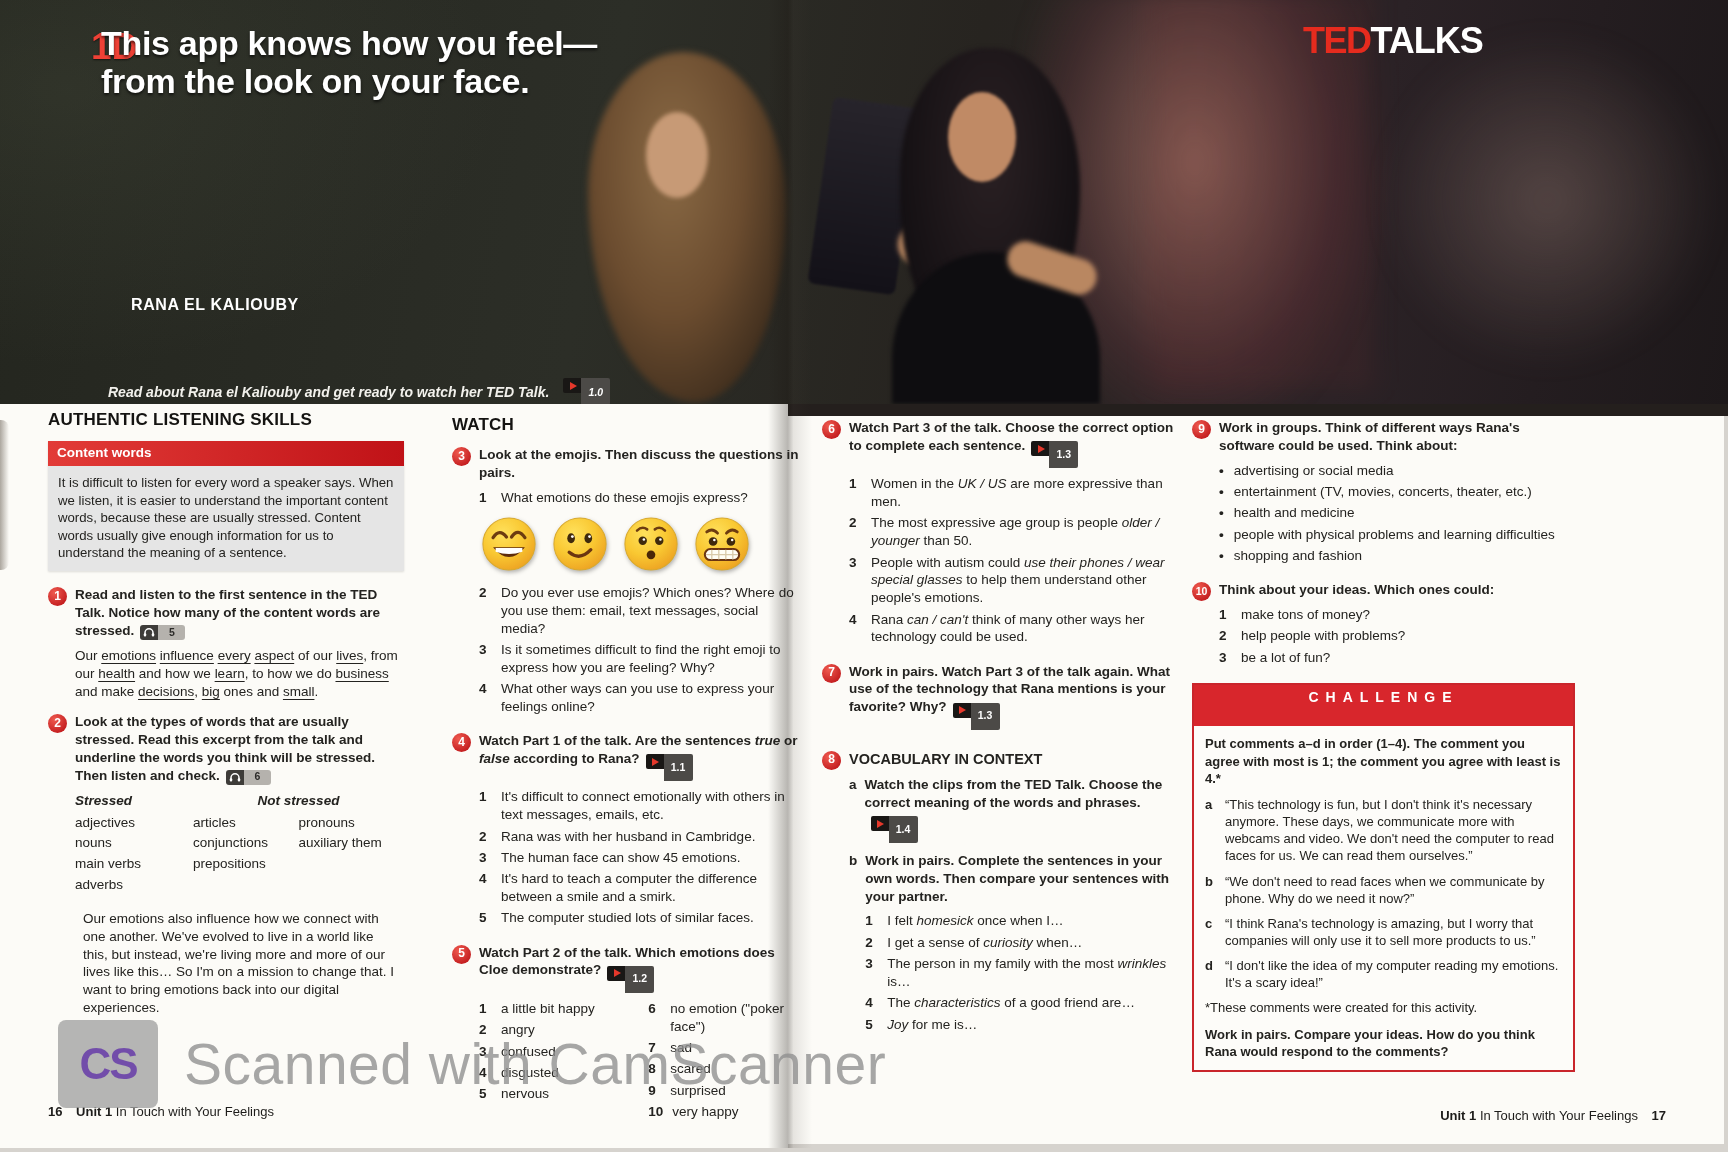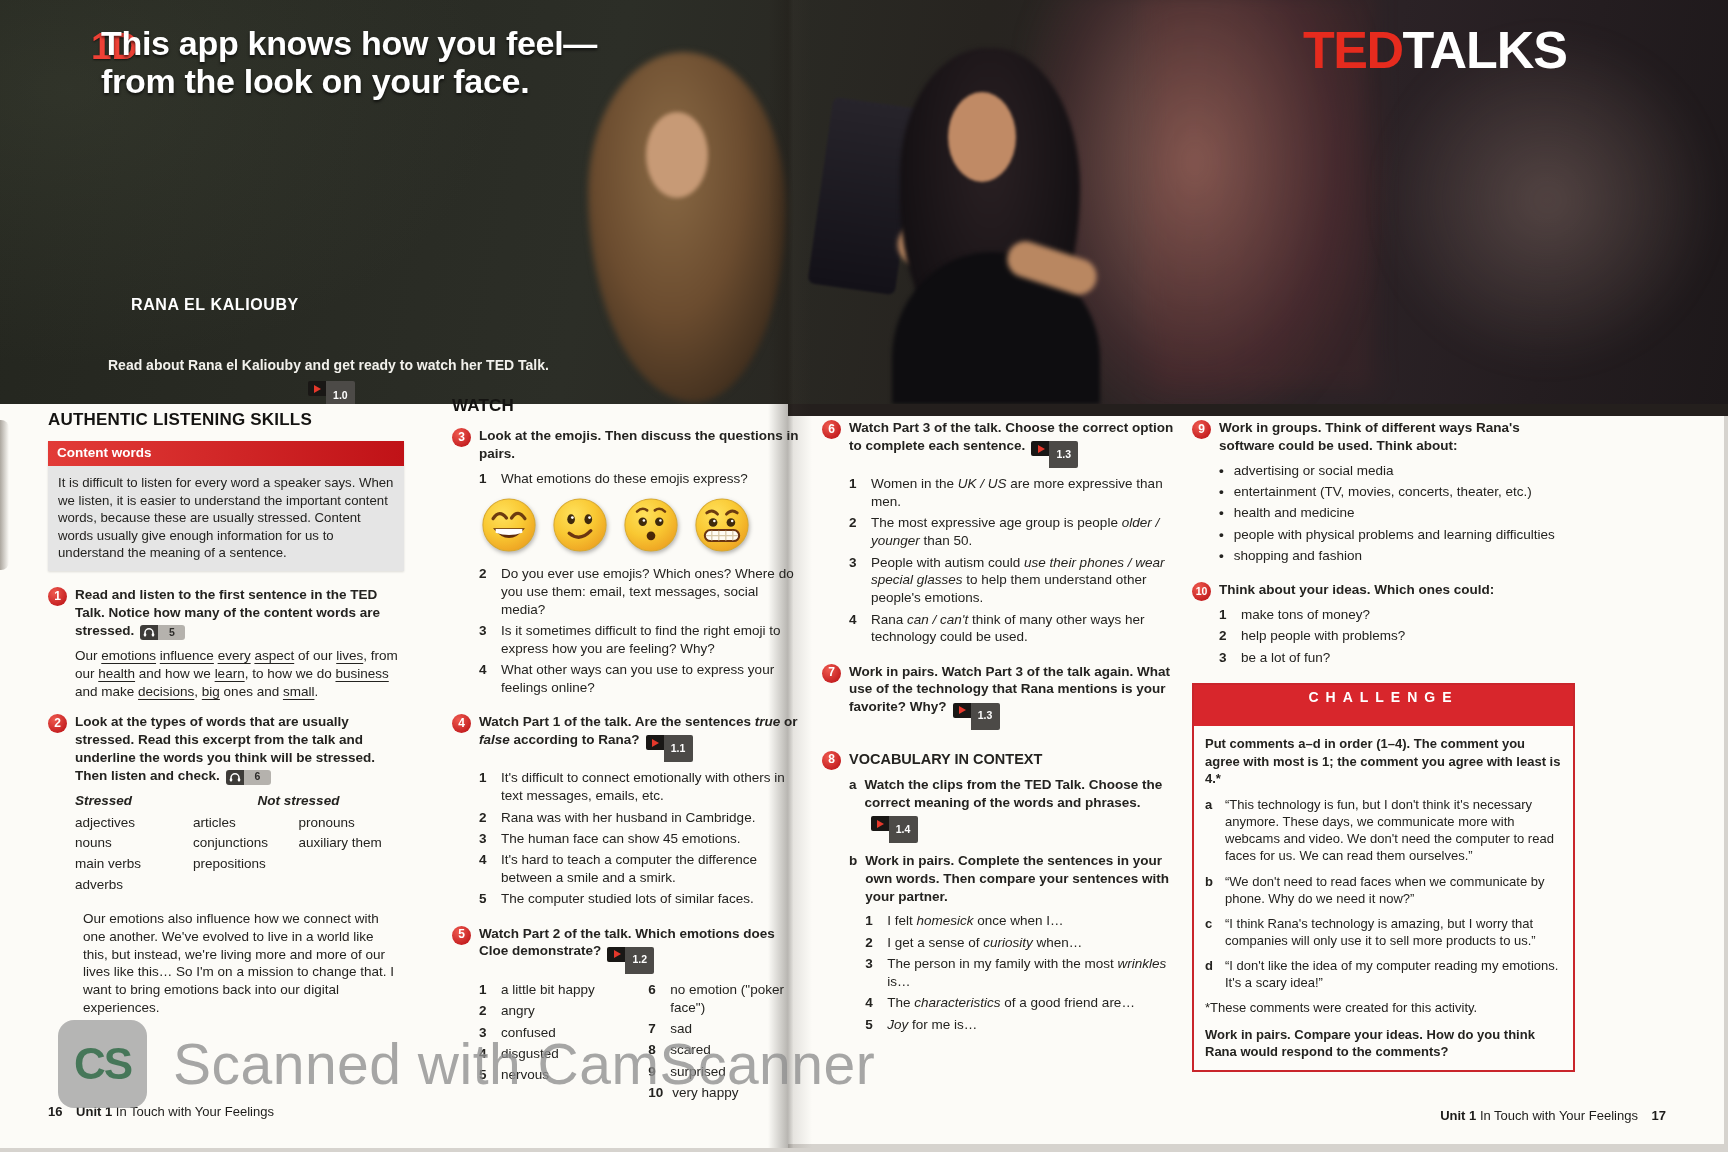--- a/index.html
+++ b/index.html
@@ -32,37 +32,37 @@
     background:repeating-linear-gradient(95deg,rgba(158,66,62,.30) 0 12px,rgba(64,26,32,.22) 12px 26px);}
   .glowr{left:1378px;top:30px;width:340px;height:340px;background:radial-gradient(rgba(172,142,132,.35),rgba(0,0,0,0) 70%);filter:blur(14px);}
   .hero-ext{position:absolute;left:788px;top:404px;width:940px;height:12px;background:#241f1d;}
 
   .code{position:absolute;left:45px;top:26px;font-size:37px;font-weight:bold;color:#ef4136;z-index:3;text-shadow:0 1px 2px rgba(0,0,0,.6);margin-left:46px;}
   .htitle{position:absolute;left:101px;top:24px;font-size:34px;line-height:1.12;font-weight:bold;color:#fff;z-index:3;text-shadow:0 2px 3px rgba(0,0,0,.65);letter-spacing:-.3px;}
   .hquote{position:absolute;left:100px;top:192px;z-index:3;font-size:38px;line-height:1.28;color:#d7d6d1;letter-spacing:-.3px;text-shadow:0 1px 2px rgba(0,0,0,.5);}
   .hquote .qmark{color:#d0372c;font-weight:bold;font-size:42px;}
   .hquote .l2{padding-left:30px;}
   .speaker{position:absolute;left:131px;top:296px;z-index:3;font-size:16px;font-weight:bold;color:#fff;letter-spacing:.6px;}
-  .readline{position:absolute;left:108px;top:357px;z-index:3;font-size:14px;font-weight:bold;color:#f2f1ec;display:flex;align-items:center;gap:8px;flex-direction:column;}
-  .brand{position:absolute;left:1303px;top:20px;z-index:3;font-size:52px;font-weight:800;letter-spacing:-1.5px;}
+  .readline{position:absolute;left:108px;top:378px;z-index:3;font-size:14px;font-style:italic;font-weight:bold;color:#f2f1ec;display:flex;align-items:center;gap:8px;}
+  .brand{position:absolute;left:1303px;top:20px;z-index:3;font-size:36px;font-weight:800;letter-spacing:-1.5px;}
   .brand .ted{color:#e62b1e;}
   .brand .talks{color:#fff;font-weight:600;letter-spacing:-1px;}
 
   
   .page-left{position:absolute;left:0;top:404px;width:788px;height:744px;background:#fcfbf7;z-index:1;}
   .page-right{position:absolute;left:788px;top:416px;width:936px;height:728px;background:#fcfbf7;z-index:1;}
   .gutter{position:absolute;left:768px;top:0;width:44px;height:1148px;z-index:2;
     background:linear-gradient(90deg,rgba(0,0,0,0) 0%,rgba(28,23,18,.30) 45%,rgba(70,62,55,.12) 58%,rgba(0,0,0,0) 100%);}
   .edge-sliver{position:absolute;left:0;top:420px;width:9px;height:150px;z-index:6;opacity:.55;
     background:linear-gradient(90deg,#6b6257,rgba(0,0,0,0));border-radius:0 8px 8px 0;}
 
   
   .col{position:absolute;font-size:13.5px;line-height:1.32;z-index:5;}
   .col1{left:48px;top:409px;width:356px;}
-  .col2{left:452px;top:395px;width:350px;}
+  .col2{left:452px;top:414px;width:350px;}
   .col3{left:822px;top:419px;width:354px;}
   .col4{left:1192px;top:419px;width:383px;}
   h2.sec{font-size:17px;font-weight:800;margin:0 0 10px;color:#141311;letter-spacing:.2px;}
 
   .tip{margin-bottom:15px;box-shadow:0 1px 2px rgba(0,0,0,.12);}
   .tip-head{background:linear-gradient(90deg,#e23b37,#c01217);color:#fff;font-weight:bold;font-size:13.5px;padding:3px 9px 4px;}
   .tip-body{background:#e5e5e5;padding:8px 10px 10px;font-size:13.2px;}
 
   .ex{display:flex;gap:8px;margin-bottom:13px;}
   .exb{flex:1;min-width:0;}
@@ -109,22 +109,22 @@
   .cfoot{margin:3px 0 9px;}
   .cclose{font-weight:bold;margin:0;}
 
   .foot{position:absolute;font-size:13px;z-index:5;color:#1d1c1a;}
   .foot b{font-weight:bold;}
   .foot-l{left:48px;top:1104px;}
   .foot-r{right:62px;top:1108px;}
   .foot .sp{display:inline-block;width:10px;}
 
   .wm{position:absolute;left:58px;top:1020px;display:flex;align-items:center;gap:26px;z-index:9;opacity:.78;}
-  .wm-logo{width:89px;height:88px;border-radius:16px;background:#a2a2a2;display:flex;align-items:center;justify-content:center;
-    color:#14532d;font-weight:bold;font-size:44px;letter-spacing:-2px;}
+  .wm-logo{width:100px;height:88px;border-radius:8px;background:#a2a2a2;display:flex;align-items:center;justify-content:center;
+    color:#4c1d95;font-weight:bold;font-size:44px;letter-spacing:-2px;}
   .wm-text{font-size:57px;color:#8f8f8f;letter-spacing:.5px;}
 </style>
 </head>
 <body>
 
 <svg width="0" height="0" style="position:absolute">
   <defs>
     <radialGradient id="eg" cx="38%" cy="30%" r="75%">
       <stop offset="0%" stop-color="#ffe15c"></stop>
         <stop offset="55%" stop-color="#f9c832"></stop>

